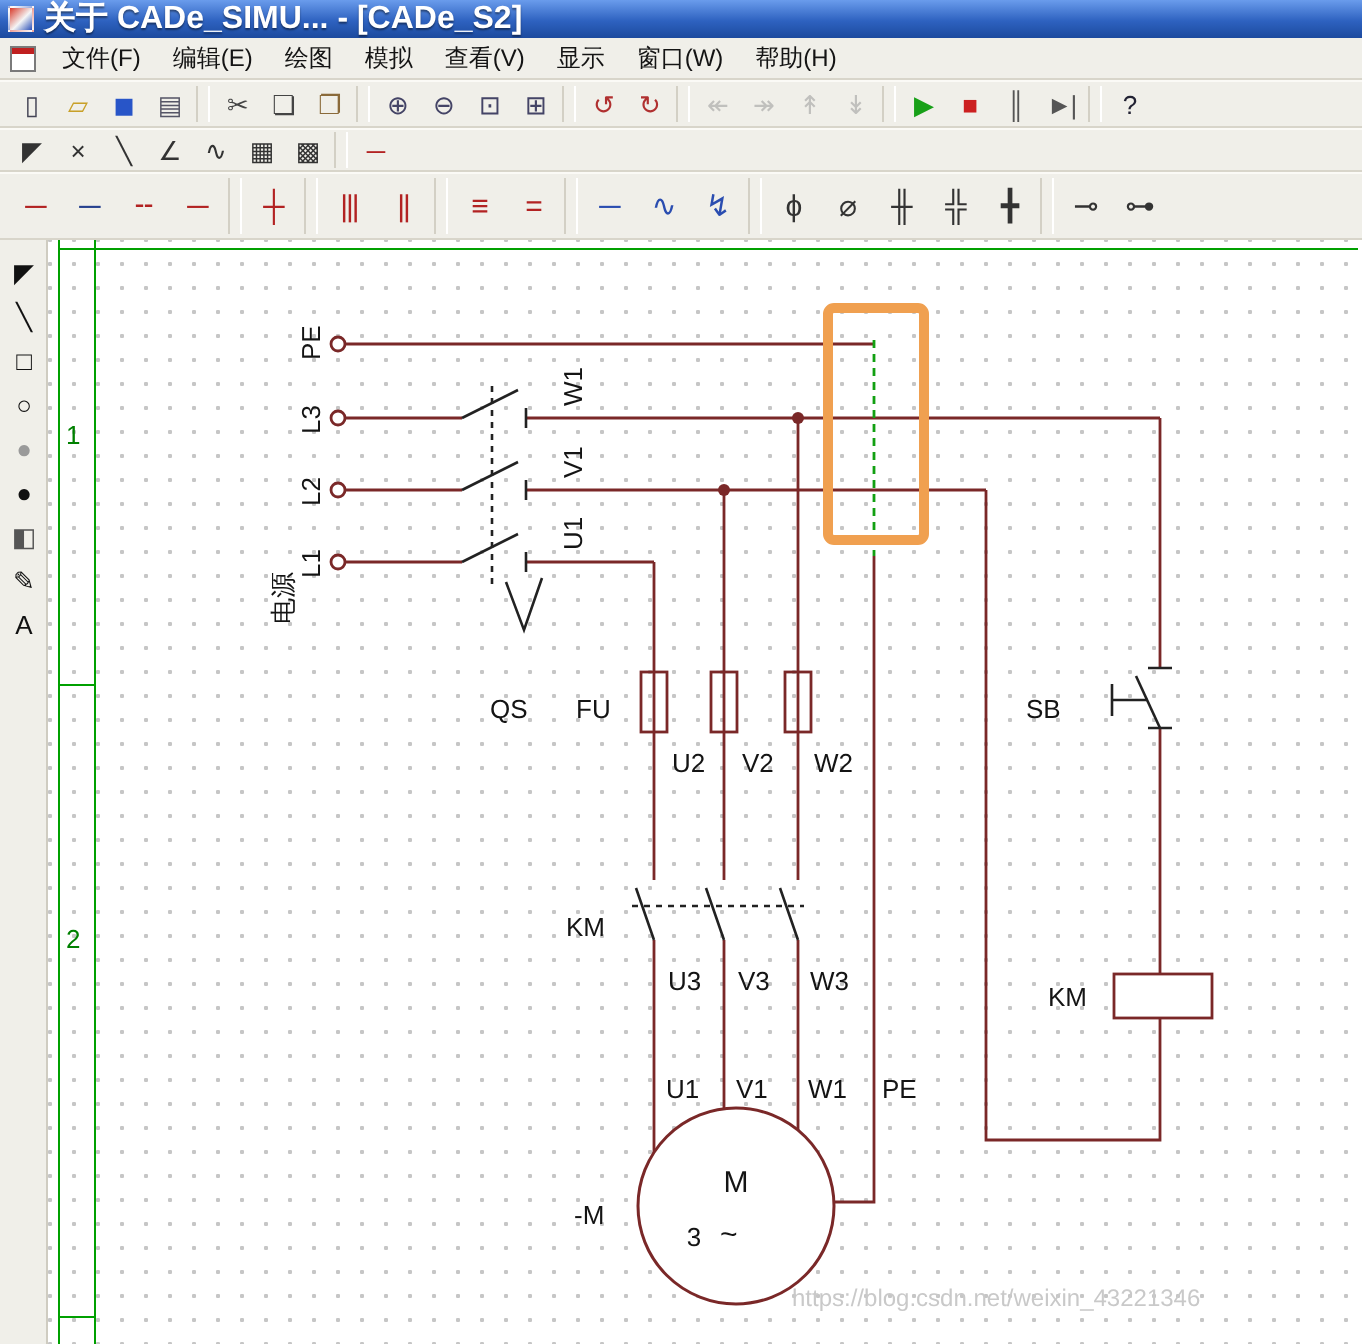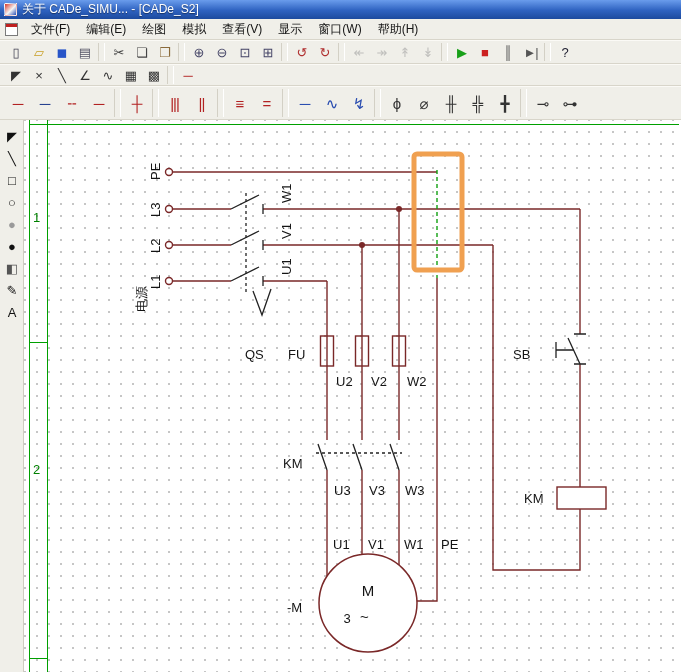--- a/index.html
+++ b/index.html
@@ -4,21 +4,21 @@
 <style>
   *{margin:0;padding:0;box-sizing:border-box}
   html,body{width:681px;height:672px}
   body{position:relative;font-family:"Liberation Sans",sans-serif;background:#fff;overflow:hidden}
 
   .titlebar{position:absolute;left:0;top:0;width:681px;height:19px;
     background:linear-gradient(#6a9cec 0%,#2e62c0 55%,#1c4a9e 100%);
     display:flex;align-items:center;gap:5px;padding:0 4px}
   .app-icon{width:13px;height:13px;border:1px solid rgba(255,255,255,.5);
     background:linear-gradient(135deg,#d83a2a 0%,#f5f5f5 55%,#2a50b8 100%)}
-  .title-text{color:#fff;font-size:12px;font-weight:normal;text-shadow:0 1px 1px rgba(0,0,0,.45);white-space:nowrap}
+  .title-text{color:#fff;font-size:16px;font-weight:bold;text-shadow:0 1px 1px rgba(0,0,0,.45);white-space:nowrap}
 
   .menubar{position:absolute;left:0;top:19px;width:681px;height:21px;background:#f0efe9;
     border-bottom:1px solid #d8d5ca;display:flex;align-items:center;padding:0 2px}
   .child-icon{width:13px;height:13px;margin:0 5px 0 3px;background:#fff;border:1px solid #7a7a7a;
     box-shadow:inset 0 3px 0 #c02020}
   .menu-item{font-size:12px;color:#141414;padding:2px 8px;white-space:nowrap;cursor:default}
 
   .toolbar{position:absolute;left:0;width:681px;background:#f0efe9;border-bottom:1px solid #d8d5ca;
     border-top:1px solid #fbfaf6;display:flex;align-items:center;padding:0 4px}
   #toolbar1{top:40px;height:24px}
@@ -362,13 +362,14 @@
       <text class="clabel" x="333" y="549" data-name="label-u1-motor">U1</text>
       <text class="clabel" x="368" y="549" data-name="label-v1-motor">V1</text>
       <text class="clabel" x="404" y="549" data-name="label-w1-motor">W1</text>
       <text class="clabel" x="441" y="549" data-name="label-pe-motor">PE</text>
       <text class="clabel" x="513" y="359" data-name="label-sb">SB</text>
       <text class="clabel" x="524" y="503" data-name="label-km-coil">KM</text>
       <text class="clabel" x="287" y="612" data-name="label-motor-tag">-M</text>
     </g>
   </svg>
 
+  <div class="watermark" data-name="watermark">https://blog.csdn.net/weixin_43221346</div>
 </div>
 
 </body></html>

